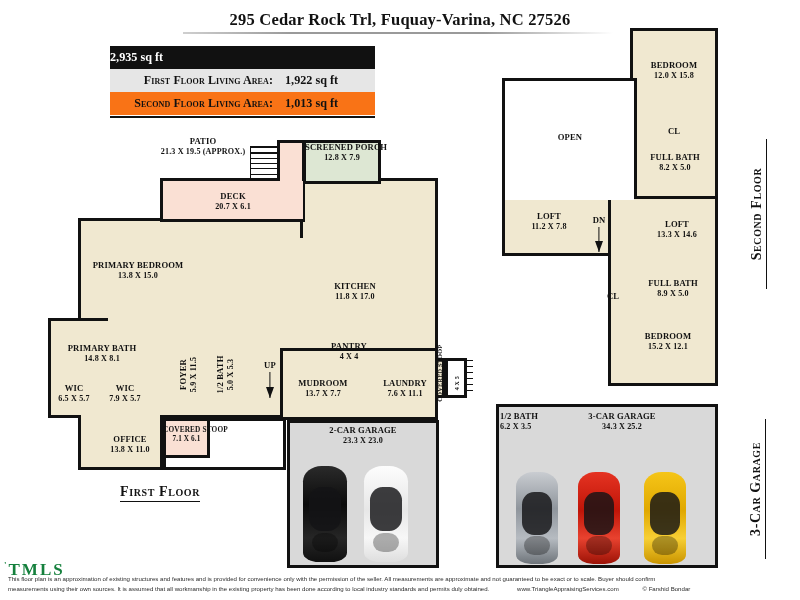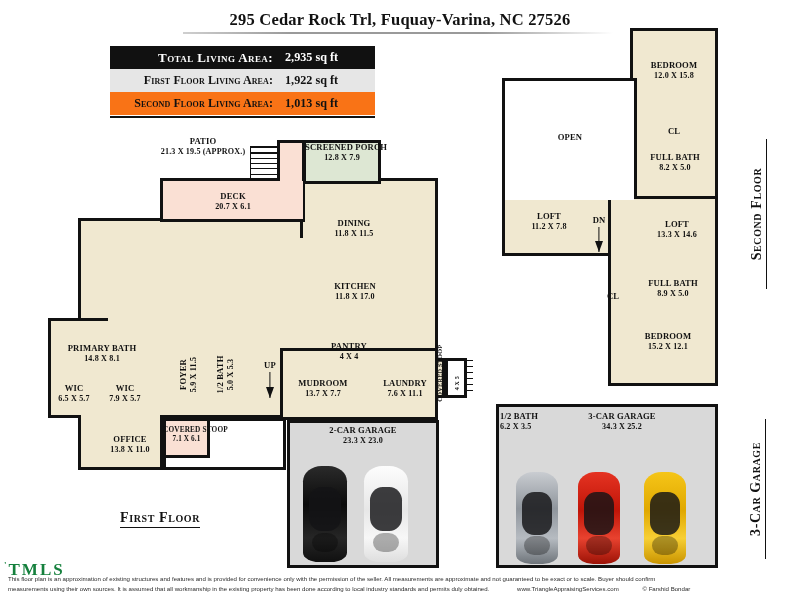--- a/index.html
+++ b/index.html
@@ -85,21 +85,20 @@
 </head>
 <body>
 
 <div class="page">
 
   <div id="title">295 Cedar Rock Trl, Fuquay-Varina, NC 27526</div>
   <div id="title-rule"></div>
 
   <div id="area-table">
     <div class="area-row r0">
-      <div class="area-label">Total Living Area:</div>
       <div class="area-value">2,935 sq ft</div>
     </div>
     <div class="area-row r1">
       <div class="area-label">First Floor Living Area:</div>
       <div class="area-value">1,922 sq ft</div>
     </div>
     <div class="area-row r2">
       <div class="area-label">Second Floor Living Area:</div>
       <div class="area-value">1,013 sq ft</div>
     </div>
@@ -153,25 +152,25 @@
   <div class="rlabel" style="left:305px;top:142px;width:74px;">
     <span>SCREENED PORCH</span>
     <span class="dim">12.8 X 7.9</span>
   </div>
 
   <div class="rlabel" style="left:178px;top:191px;width:110px;">
     <span>DECK</span>
     <span class="dim">20.7 X 6.1</span>
   </div>
 
-  <div class="rlabel" style="left:307px;top:218px;width:94px;">
-    <span>DINING</span>
-    <span class="dim">11.8 X 11.5</span>
-  </div>
-
+
+  <div class="rlabel" style="left:76px;top:260px;width:124px;">
+    <span>PRIMARY BEDROOM</span>
+    <span class="dim">13.8 X 15.0</span>
+  </div>
 
 
   <div class="rlabel" style="left:308px;top:281px;width:94px;">
     <span>KITCHEN</span>
     <span class="dim">11.8 X 17.0</span>
   </div>
 
   <div class="rlabel" style="left:44px;top:343px;width:116px;">
     <span>PRIMARY BATH</span>
     <span class="dim">14.8 X 8.1</span>
@@ -246,21 +245,21 @@
        background:linear-gradient(to bottom,#2a2a2a,#0b0b0b 40%,#262626 75%,#101010);">
     <div class="glass"></div>
       <div class="hood"></div>
   </div>
   <div class="car" style="left:364px;top:466px;width:44px;height:96px;
        background:linear-gradient(to bottom,#fdfdfd,#e7e7e7 45%,#f7f7f7 75%,#dedede);">
     <div class="glass"></div>
       <div class="hood"></div>
   </div>
 
-  <div class="floorname" style="left:120px;top:510px;">First Floor</div>
+  <div class="floorname" style="left:120px;top:484px;">First Floor</div>
 
   <div class="wall fill-interior" style="left:630px;top:28px;width:88px;height:190px;"></div>
 
   <div class="wall fill-white" style="left:502px;top:78px;width:135px;height:125px;"></div>
 
   <div class="wall fill-interior" style="left:502px;top:196px;width:216px;height:60px;"></div>
   <div class="patch" style="left:505px;top:199px;width:210px;height:20px;"></div>
 
   <div class="wall fill-interior" style="left:608px;top:196px;width:110px;height:190px;"></div>
   <div class="patch" style="left:611px;top:199px;width:104px;height:62px;"></div>

